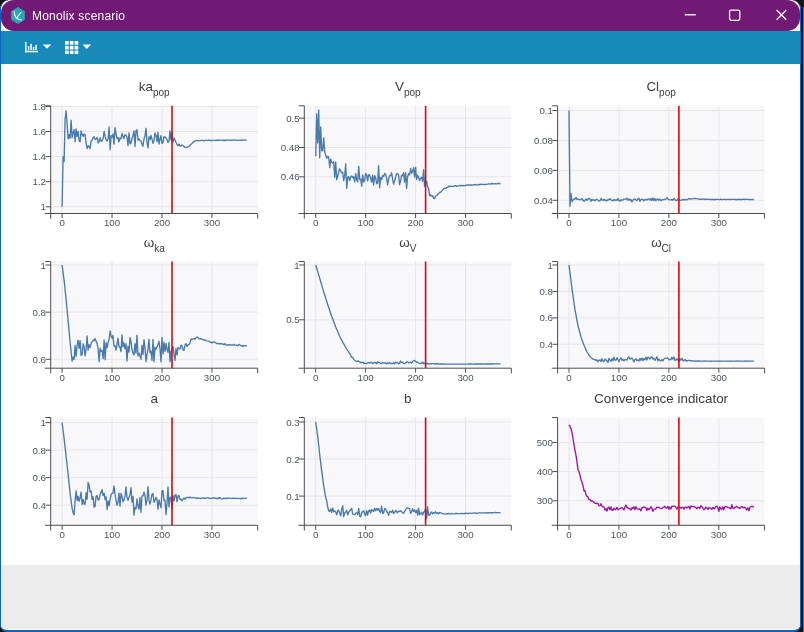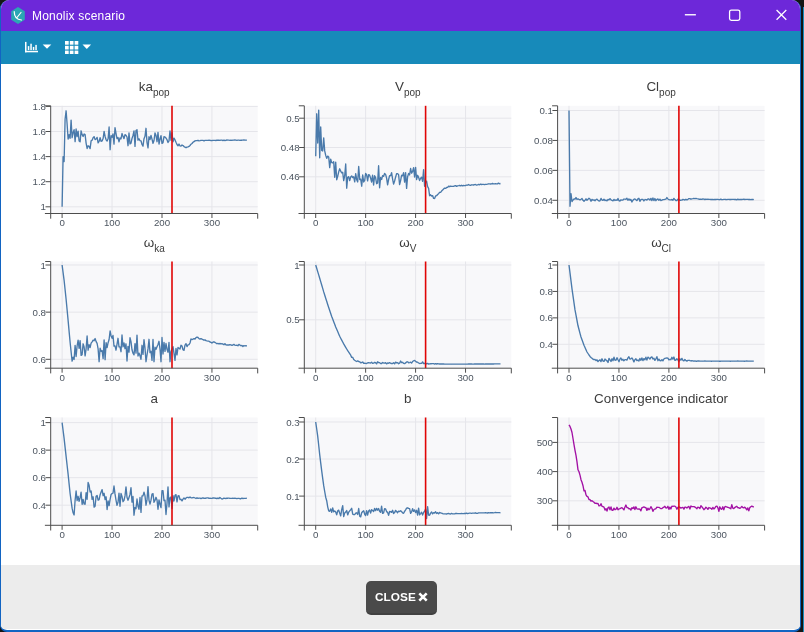--- a/index.html
+++ b/index.html
@@ -1,39 +1,36 @@
 <!DOCTYPE html>
 <html><head><meta charset="utf-8"><style>
 * { margin:0; padding:0; box-sizing:border-box; }
 html,body { width:804px; height:632px; overflow:hidden;
   font-family:"Liberation Sans", sans-serif; background:#151515; }
 #win { position:absolute; left:0; top:0; width:800.5px; height:631.5px;
   border-radius:9px 9px 7px 7px; overflow:hidden; background:#fff;
   border-left:1.5px solid #1264c2; border-right:1px solid #1264c2;
   border-bottom:2px solid #1264c2; }
 #behind { position:absolute; left:802.5px; top:7px; width:1.5px; height:625px; background:#1a8bba; }
-#title { position:absolute; left:0; top:0; width:100%; height:30.5px; background:#6d28d9; }
+#title { position:absolute; left:0; top:0; width:100%; height:30.5px; background:#701a75;border-radius:13px; }
 #title .txt { position:absolute; left:31px; top:8.5px; color:#fff; font-size:12px; letter-spacing:0.2px; }
 #toolbar { position:absolute; left:0; top:30.5px; width:100%; height:33.5px; background:#178aba; }
 #content { position:absolute; left:0; top:64px; width:100%; height:501px; background:#fff; }
 #bottombar { position:absolute; left:0; top:565px; width:100%; height:64px; background:#ececec; }
 #closebtn { position:absolute; left:365px; top:580.5px; width:71px; height:34px; background:#4a4a4a;
   border-radius:5px; color:#fff; font-weight:bold; font-size:11.8px; text-align:center;
   line-height:32px; letter-spacing:0.1px; border-bottom:2px solid #414141; }
 .wbtn { position:absolute; top:0; width:46px; height:30.5px; color:#fff; }
 svg.plots { position:absolute; left:0; top:0; }
 </style></head>
 <body>
 <div id="behind"></div>
 <div id="win">
   <div id="content"></div>
   <div id="bottombar"></div>
-  <div id="closebtn">CLOSE<svg style="margin-left:2px;vertical-align:-1px" width="10" height="10" viewBox="0 0 10 10">
-        <path d="M1.3,1.3 L8.7,8.7 M8.7,1.3 L1.3,8.7" stroke="#fff" stroke-width="2.6"></path>
-      </svg></div>
   <div id="title">
     <svg style="position:absolute;left:9.6px;top:6.9px" width="14" height="17" viewBox="0 0 14 17">
       <polygon points="7,0 13.8,4.2 13.8,12.8 7,17 0.2,12.8 0.2,4.2" fill="#2ba7b4"></polygon>
       <path d="M3.2,4.5 C3.2,9.5 5.5,12.5 10.5,13 M10,5.5 L6,10.5" stroke="#fff" stroke-width="1.2" fill="none" stroke-linecap="round"></path>
     </svg>
     <div class="txt">Monolix scenario</div>
     <svg class="wbtn" style="left:664px" width="46" height="31" viewBox="0 0 46 31">
       <line x1="19.8" y1="15" x2="31" y2="15" stroke="#fff" stroke-width="1.4"></line>
       </svg>
     <svg class="wbtn" style="left:710px" width="46" height="31" viewBox="0 0 46 31">

